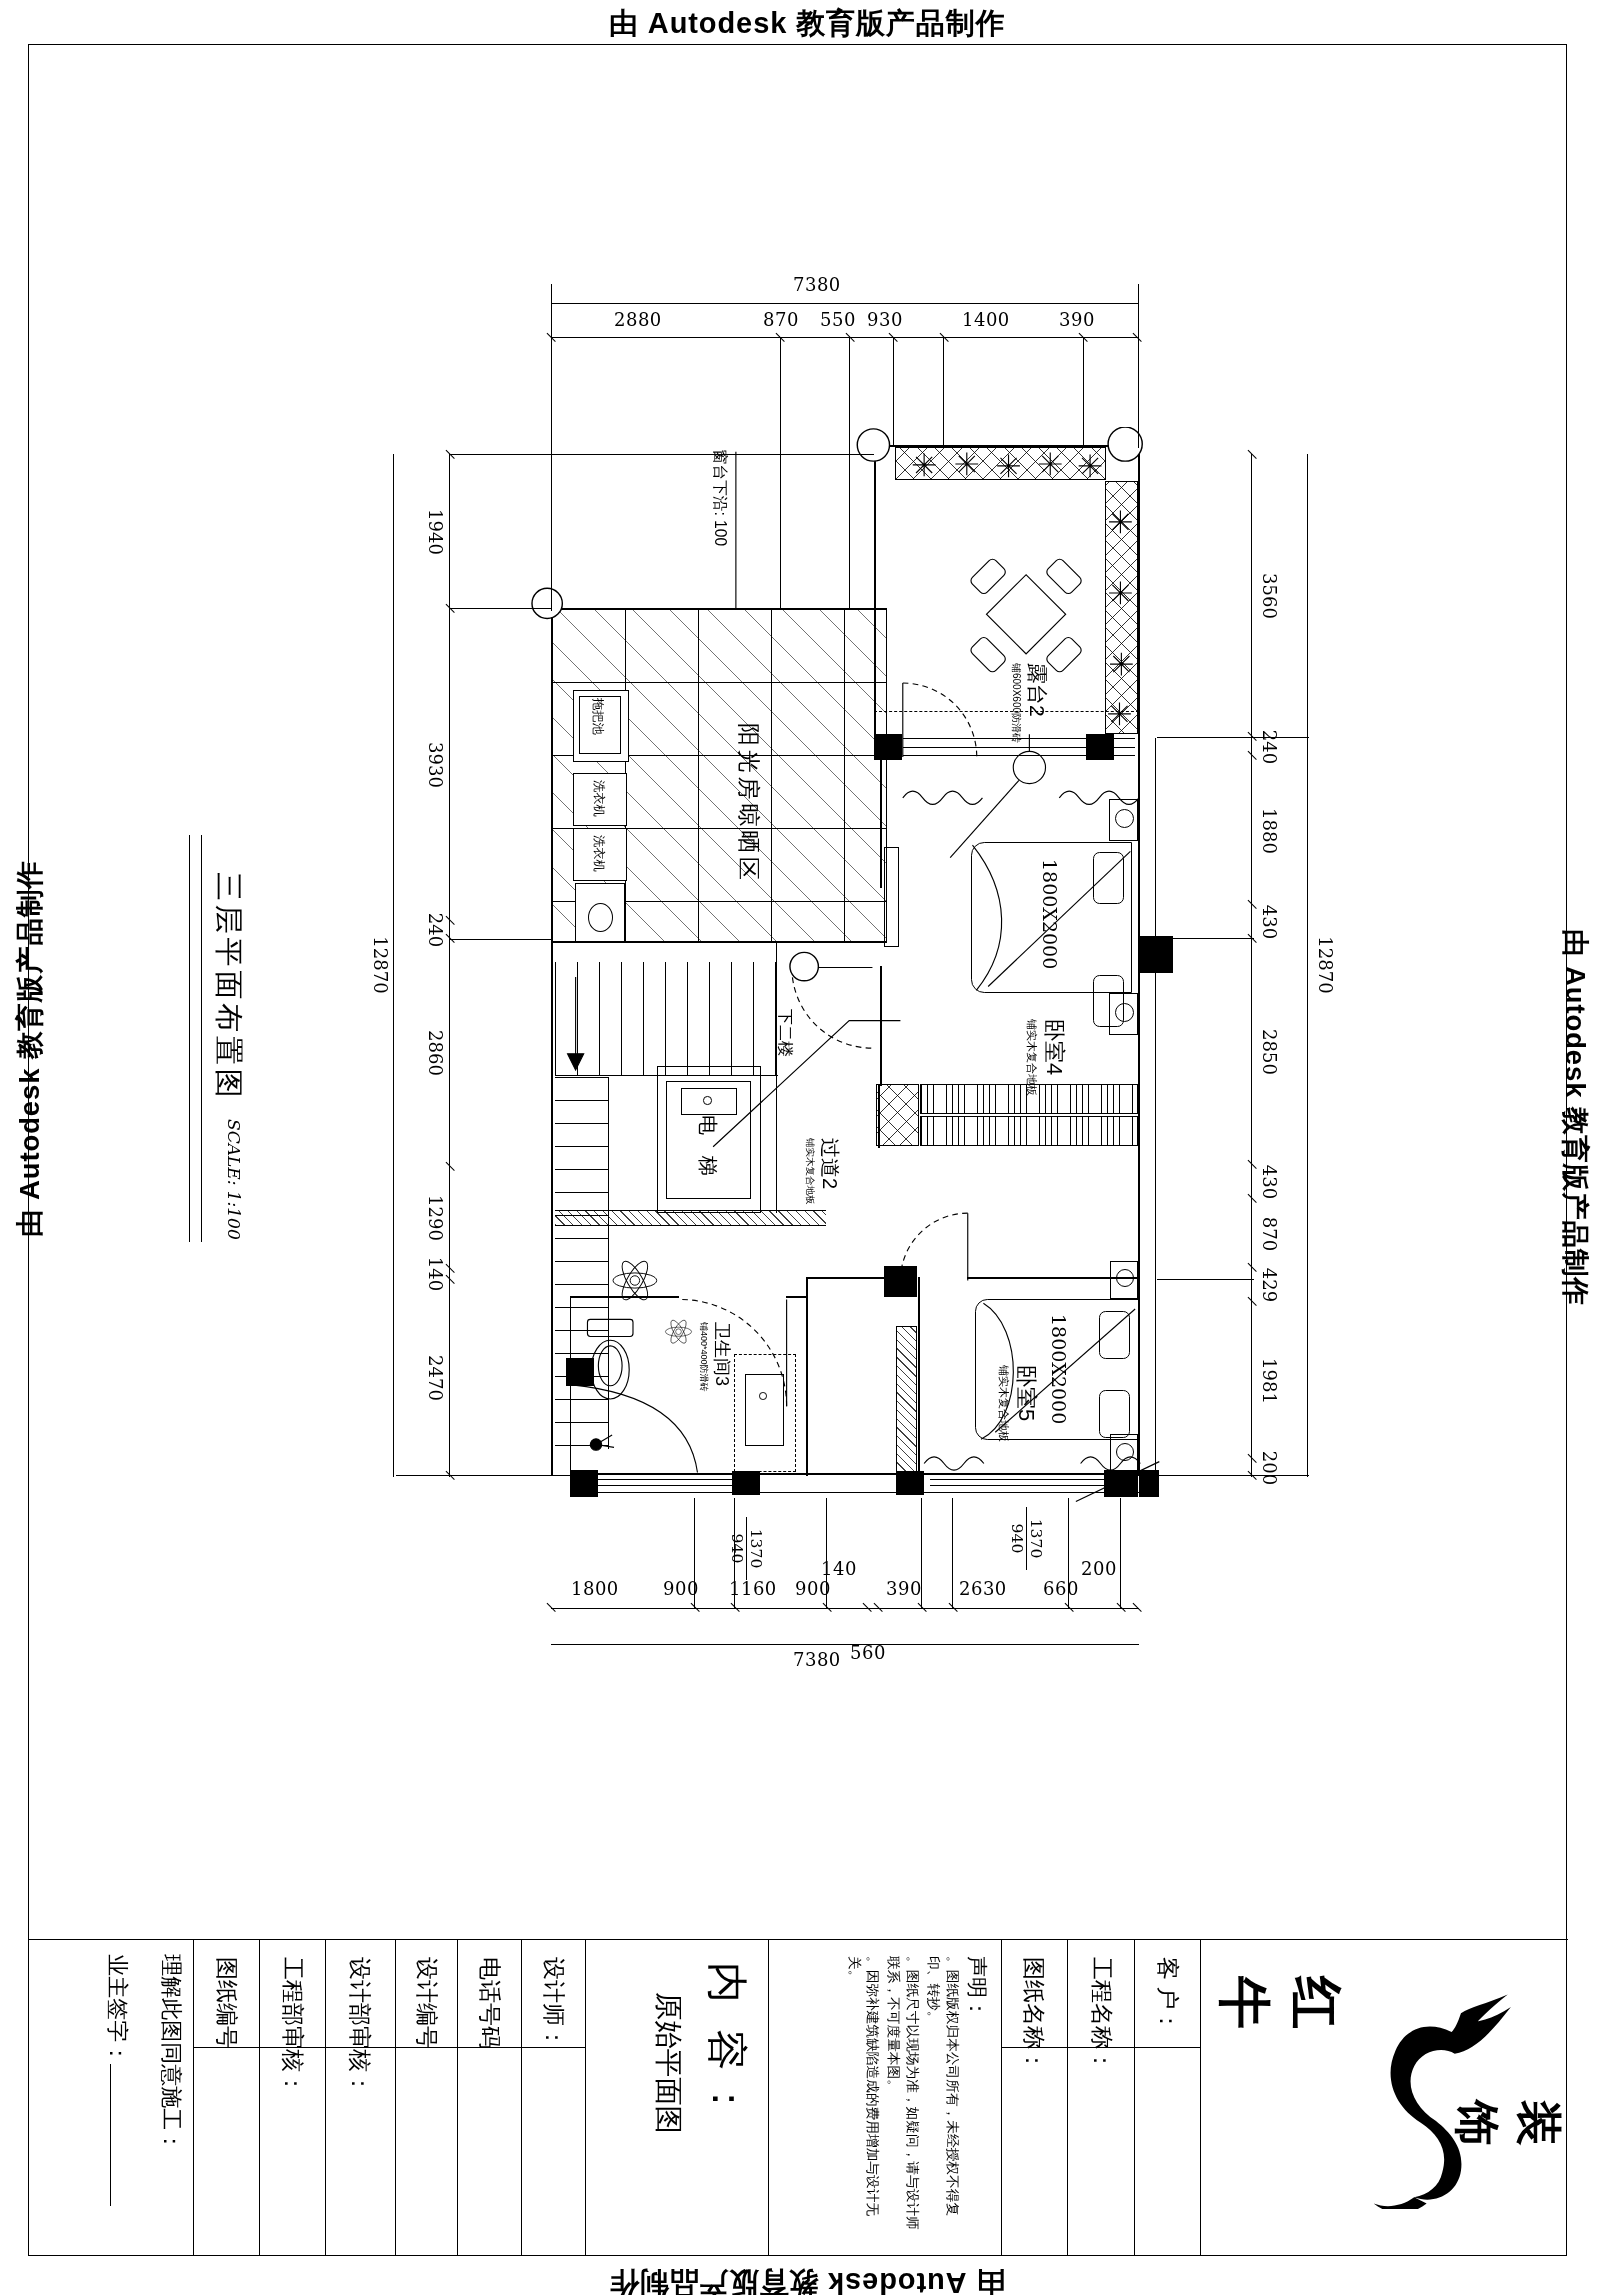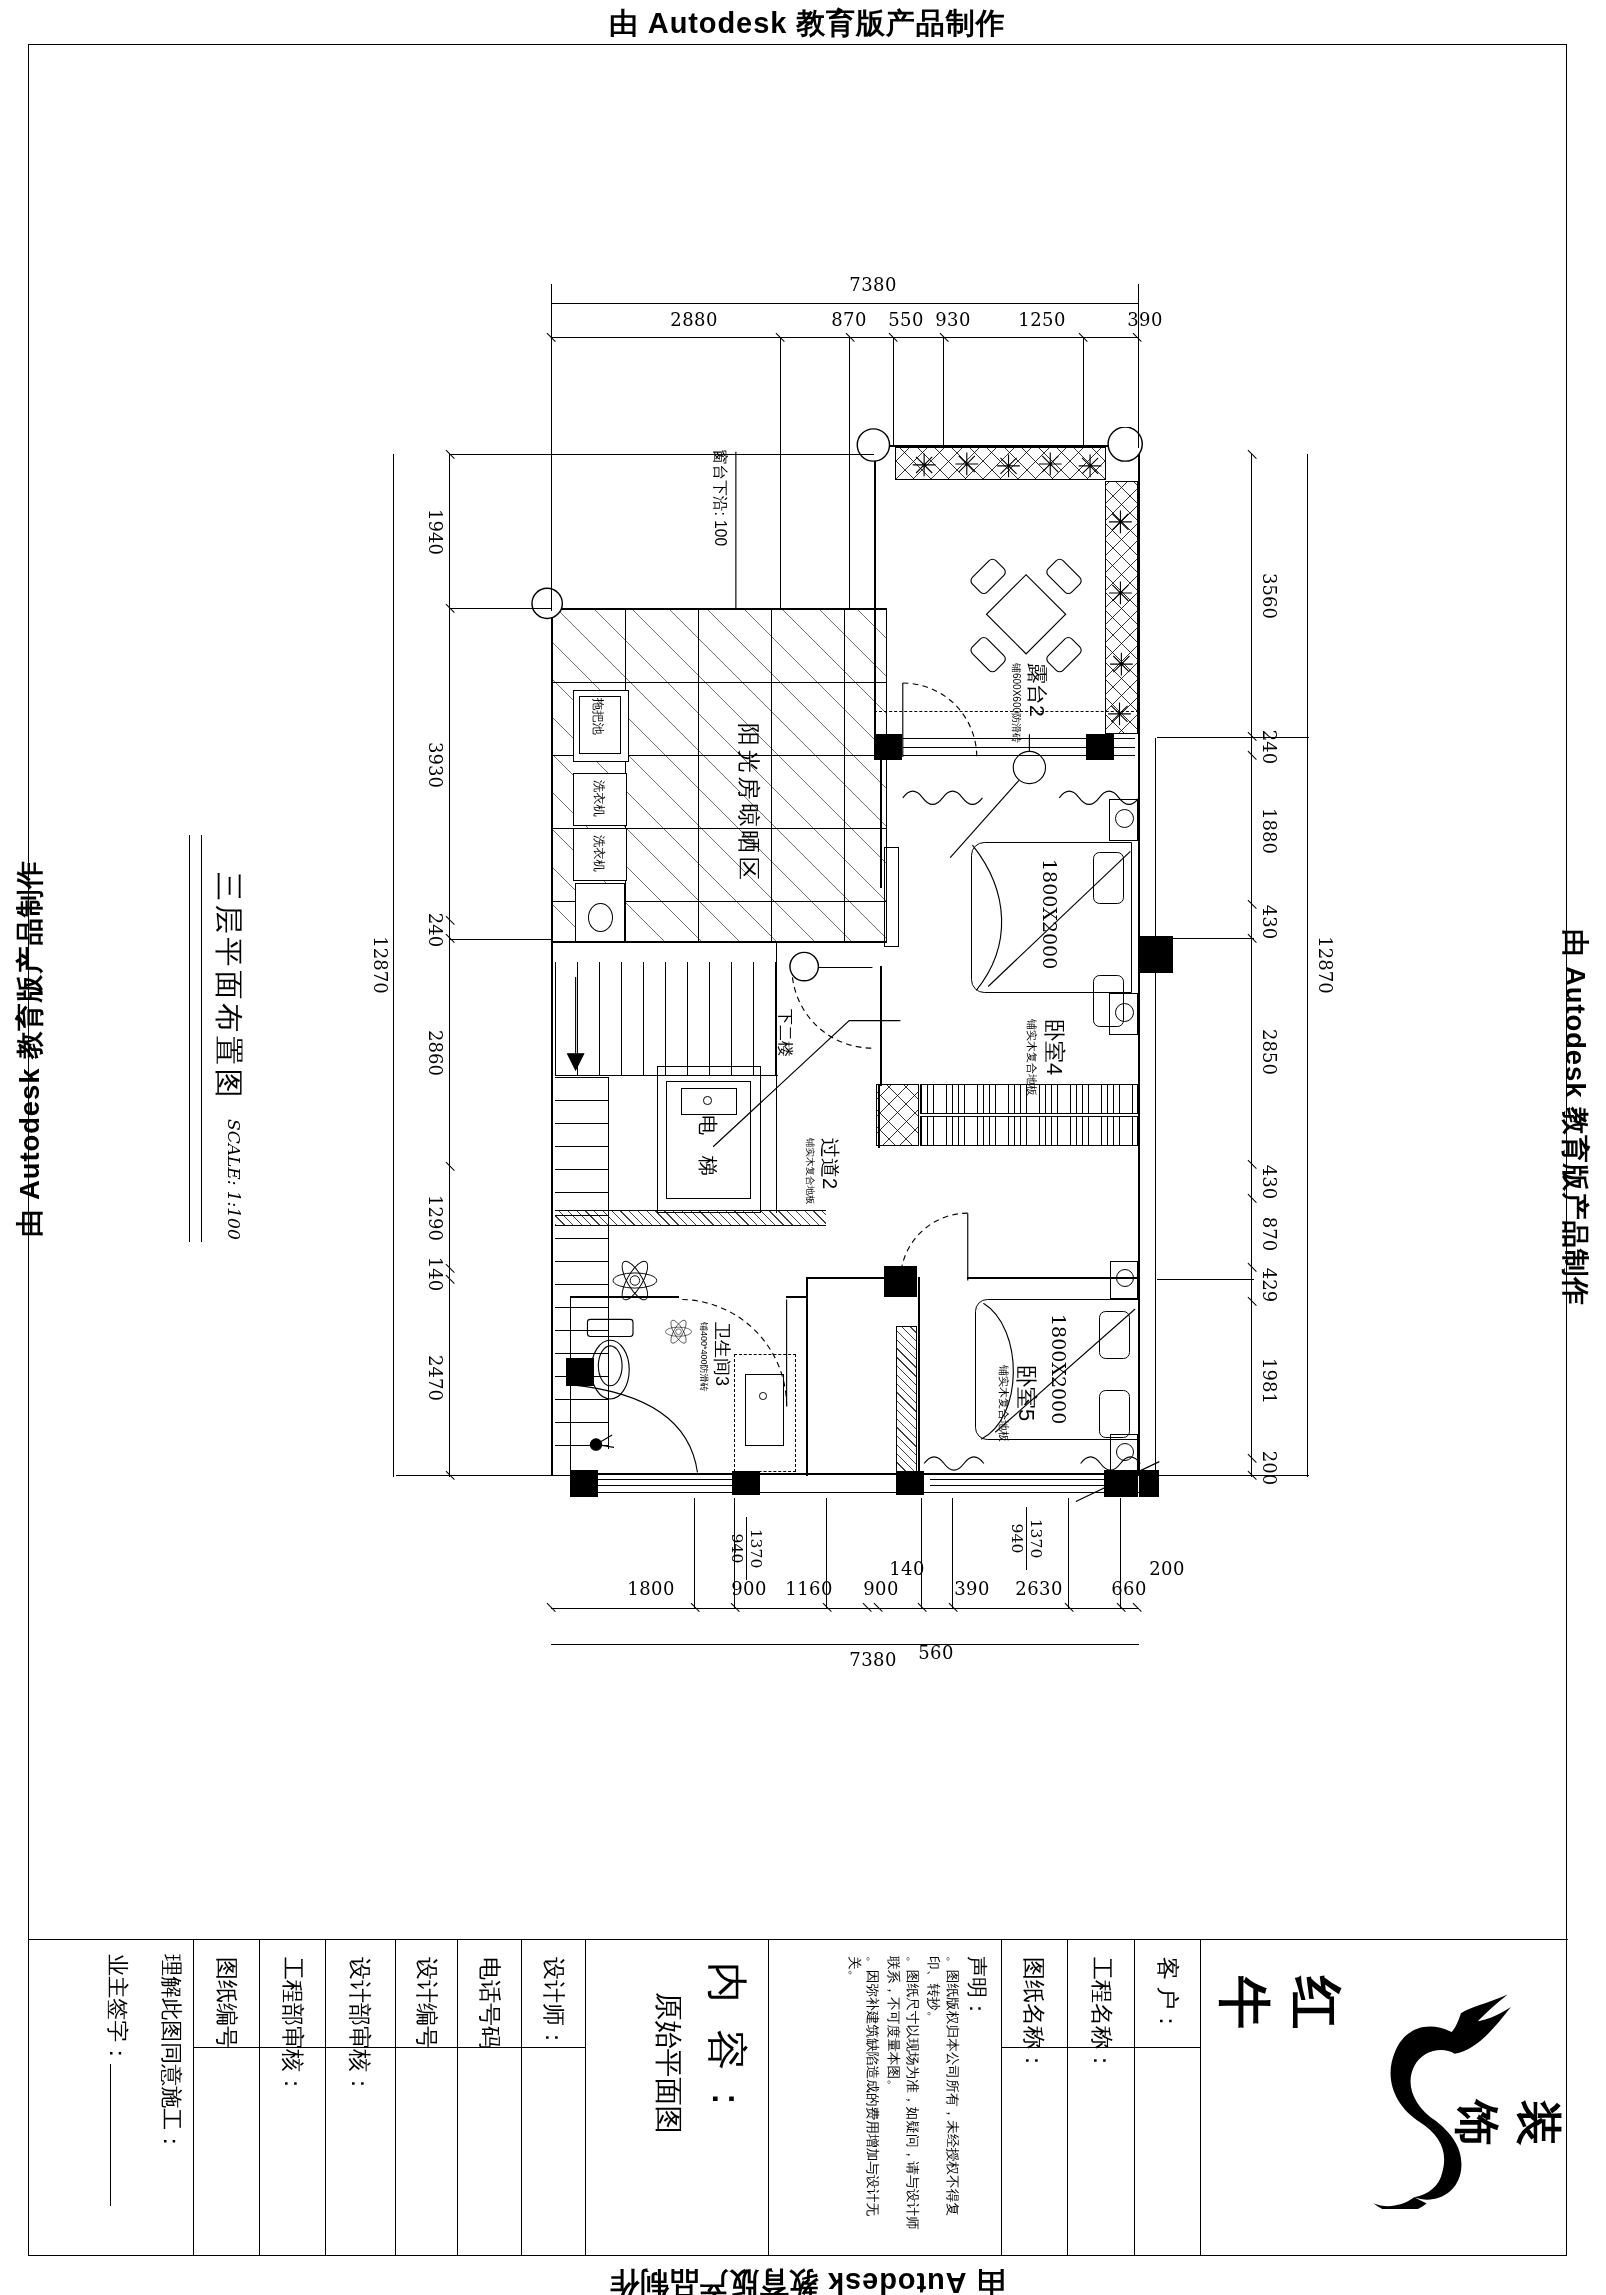--- a/index.html
+++ b/index.html
@@ -3,21 +3,21 @@
 <meta charset="utf-8">
 <style>
   html,body{margin:0;padding:0;background:#fff}
   #sheet{position:relative;width:1607px;height:2295px;background:#fff;overflow:hidden;
          font-family:"Liberation Sans","DejaVu Sans",sans-serif;color:#000}
   .ln{position:absolute;background:#000}
   .blk{position:absolute;background:#000}
   .tk{position:absolute;width:12.3px;height:1.4px;background:#000;transform:rotate(45deg)}
   .v{position:absolute;transform-origin:0 0;transform:rotate(90deg)}
   .vm{position:absolute;transform-origin:0 0;transform:rotate(-90deg)}
-  .dh{position:absolute;width:104px;margin-left:-52px;text-align:right;
+  .dh{position:absolute;width:104px;margin-left:-52px;text-align:left;
       font:18px "DejaVu Serif",serif;letter-spacing:0.5px}
   .dv{display:block;text-align:center;font:18px "DejaVu Serif",serif}
   .box{position:absolute;border:0.9px solid #000;box-sizing:border-box}
   .hatch45{background:repeating-linear-gradient(45deg,rgba(0,0,0,.75) 0 0.9px,transparent 0.9px 6.2px)}
   .lattice{background:repeating-linear-gradient(45deg,rgba(0,0,0,.8) 0 0.7px,transparent 0.7px 12.3px),
             repeating-linear-gradient(-45deg,rgba(0,0,0,.8) 0 0.7px,transparent 0.7px 12.3px)}
   .glass{background:
      repeating-linear-gradient(45deg,rgba(0,0,0,.55) 0 0.7px,transparent 0.7px 26.5px),
      repeating-linear-gradient(90deg,#000 0 0.9px,transparent 0.9px 73px),
      repeating-linear-gradient(180deg,#000 0 0.9px,transparent 0.9px 73px)}
@@ -336,21 +336,21 @@
   <div class="tk" style="left:1246px;top:1267px"></div>
   <div class="tk" style="left:1246px;top:1301px"></div>
   <div class="tk" style="left:1246px;top:1458px"></div>
   <div class="tk" style="left:1246px;top:1475px"></div>
 
   <span class="dh" style="left:845px;top:274px">7380</span>
   <span class="dh" style="left:666px;top:309px">2880</span>
   <span class="dh" style="left:815px;top:309px">870</span>
   <span class="dh" style="left:872px;top:309px">550</span>
   <span class="dh" style="left:919px;top:309px">930</span>
-  <span class="dh" style="left:1014px;top:309px">1250</span>
+  <span class="dh" style="left:1014px;top:309px">1400</span>
   <span class="dh" style="left:1111px;top:309px">390</span>
 
   <span class="dh" style="left:623px;top:1578px">1800</span>
   <span class="dh" style="left:715px;top:1578px">900</span>
   <span class="dh" style="left:781px;top:1578px">1160</span>
   <span class="dh" style="left:847px;top:1578px">900</span>
   <span class="dh" style="left:873px;top:1558px">140</span>
   <span class="dh" style="left:902px;top:1642px">560</span>
   <span class="dh" style="left:938px;top:1578px">390</span>
   <span class="dh" style="left:1011px;top:1578px">2630</span>

